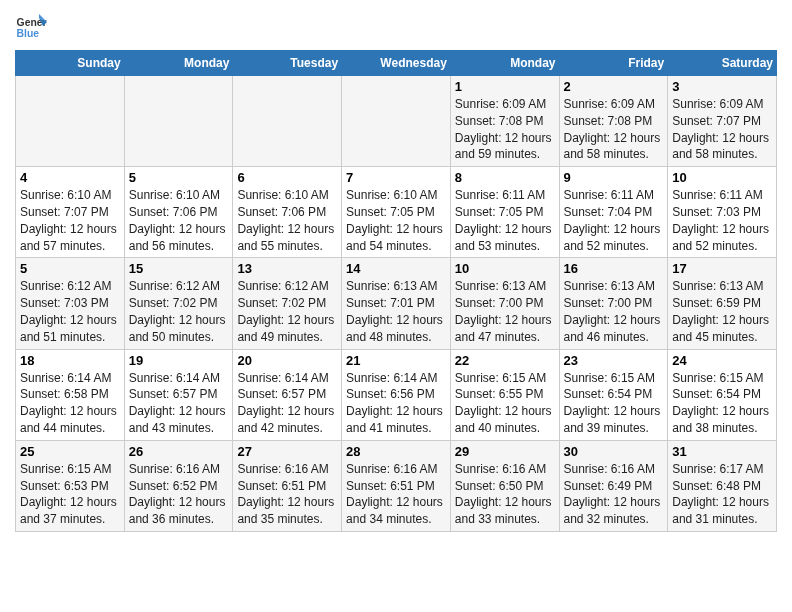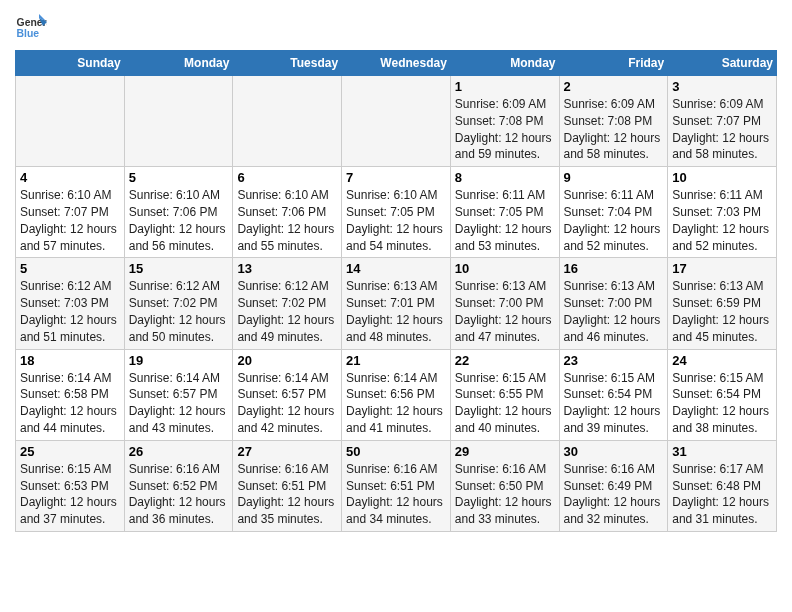--- a/index.html
+++ b/index.html
@@ -308,21 +308,21 @@
 and 36 minutes.</div>
         </td>
         <td>
           <span class="day-num">27</span>
           <div class="day-info" style="white-space: pre-line;">Sunrise: 6:16 AM
 Sunset: 6:51 PM
 Daylight: 12 hours
 and 35 minutes.</div>
         </td>
         <td>
-          <span class="day-num">50</span>
+          <span class="day-num">28</span>
           <div class="day-info" style="white-space: pre-line;">Sunrise: 6:16 AM
 Sunset: 6:51 PM
 Daylight: 12 hours
 and 34 minutes.</div>
         </td>
         <td>
           <span class="day-num">29</span>
           <div class="day-info" style="white-space: pre-line;">Sunrise: 6:16 AM
 Sunset: 6:50 PM
 Daylight: 12 hours

